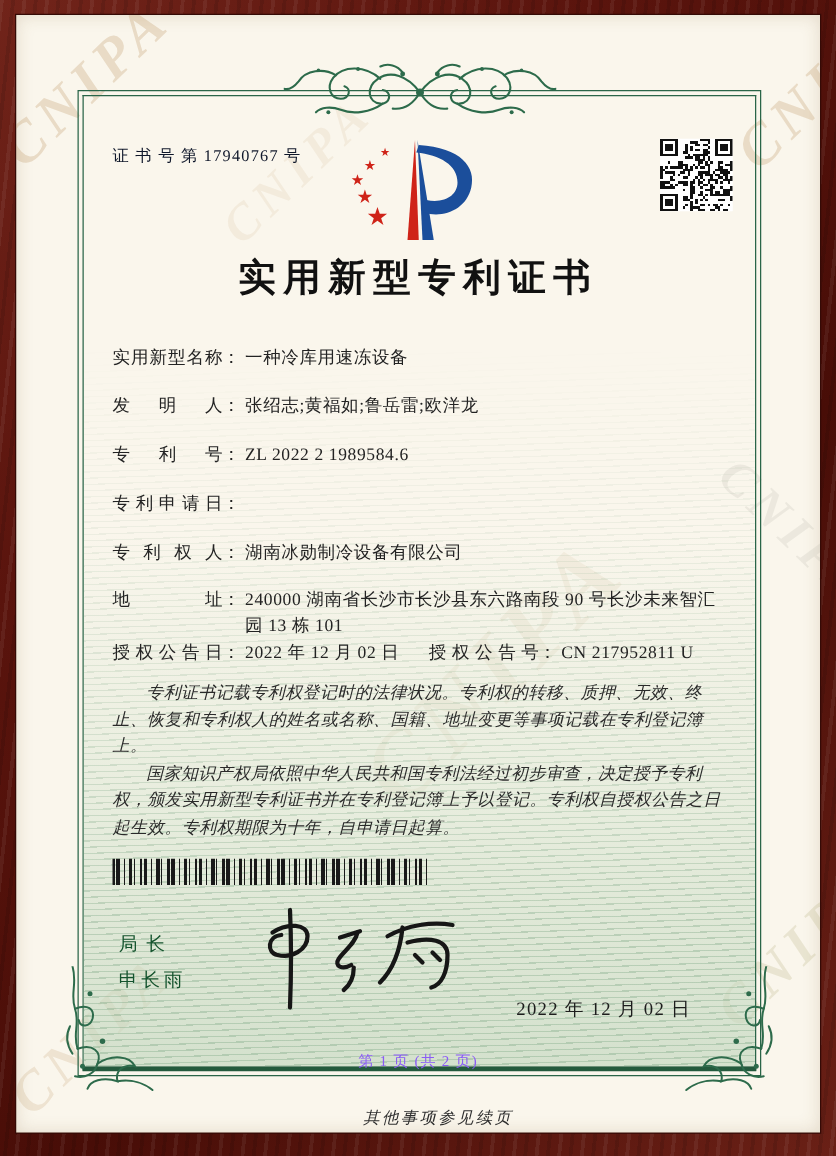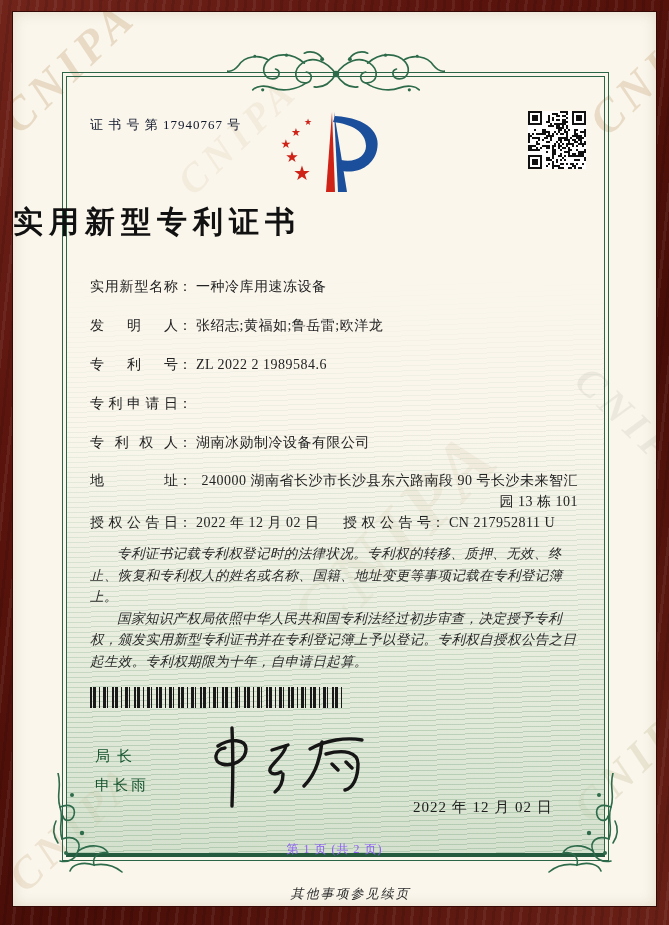--- a/index.html
+++ b/index.html
@@ -33,27 +33,27 @@
     background:linear-gradient(to bottom,rgba(223,234,219,0) 45%,rgba(208,225,203,.45) 74%,rgba(196,216,192,.7) 100%);}
   .orn-top{position:absolute;left:50%;top:-27px;width:218px;height:54px;transform:translateX(-50%);}
   .orn-bl{position:absolute;left:-15px;bottom:-13px;width:80px;height:100px;}
   .orn-br{position:absolute;right:-15px;bottom:-13px;width:80px;height:100px;transform:scaleX(-1);}
 
   
   .abs{position:absolute;}
   .certno{left:77px;top:104px;font-size:13px;letter-spacing:1px;color:#0f172a;}
   .logo{left:262px;top:96px;width:120px;height:90px;}
   .qr{left:515px;top:99px;width:58px;height:58px;background:#fff;}
-  .title{left:0;top:190px;width:100%;font-size:30px;font-weight:bold;
+  .title{left:0;top:190px;width:100%;text-align:center;font-size:30px;font-weight:bold;
          letter-spacing:6px;color:#111;}
   .fields{left:77px;top:264px;right:70px;font-size:14px;color:#232323;}
   .frow{position:absolute;left:0;display:flex;align-items:flex-start;line-height:21px;}
   .flabel{display:inline-block;width:88px;text-align:justify;text-align-last:justify;flex:none;}
   .fcolon{flex:none;margin-right:4px;}
-  .fvalue{letter-spacing:.5px;text-align:right;}
+  .fvalue{letter-spacing:.5px;}
   .addr .fvalue{width:382px;}
   .grant-pair{display:flex;}
   .body-text{left:77px;top:531px;width:494px;font-size:13.5px;line-height:21.6px;
     color:#2a2a2a;font-style:italic;letter-spacing:.4px;}
   .body-text p{margin:0;text-indent:2em;}
   .barcode{left:77px;top:675px;width:253px;height:21px;
     background:repeating-linear-gradient(90deg,#191919 0 2px,transparent 2px 3px,#191919 3px 6px,transparent 6px 9px,#191919 9px 10px,transparent 10px 13px,#191919 13px 16px,transparent 16px 17px,#191919 17px 18px,transparent 18px 22px);}
   .signer{left:82px;top:730px;font-size:15px;color:#14532d;line-height:29px;}
   .signer .t{letter-spacing:7px;}
   .signer .n{letter-spacing:3px;}

